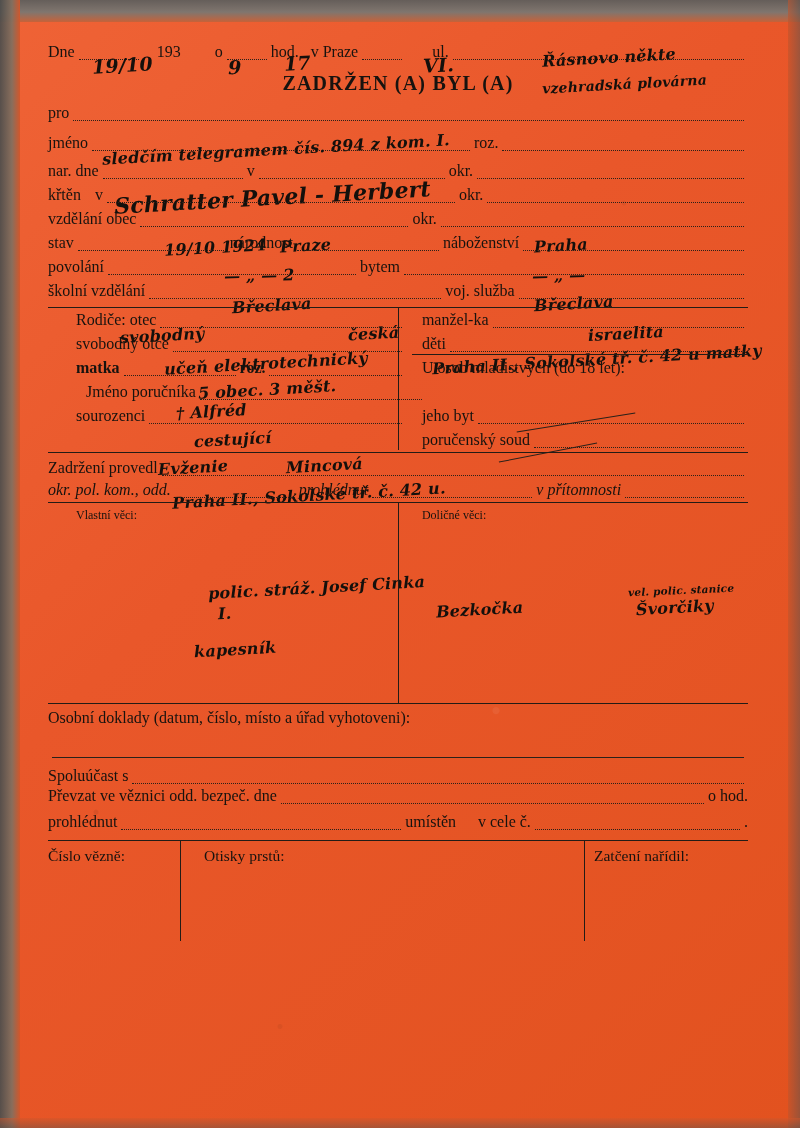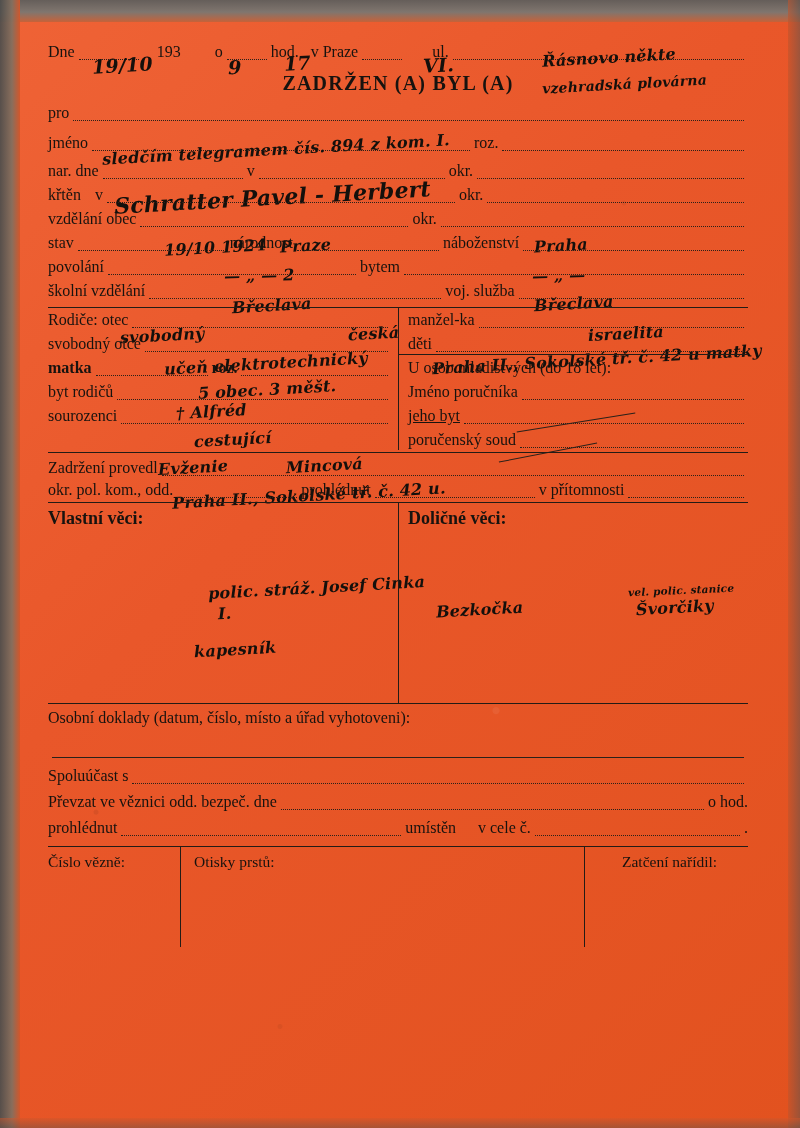--- a/index.html
+++ b/index.html
@@ -124,36 +124,36 @@
     margin-top: 6px;
   }
   .cols .vline {
     position: absolute;
     left: 350px;
     top: 0;
     bottom: 0;
     width: 0;
     border-left: 1.4px solid #231c16;
   }
-  .colrow { display: flex; }
+  .colrow { display: flex; margin-left: 28px; }
   .colL { width: 350px; padding-right: 6px; box-sizing: border-box; }
   .colR { width: 350px; padding-left: 10px; box-sizing: border-box; }
 
   .bigbox {
     position: relative;
     border-top: 1.5px solid #231c16;
     border-bottom: 1.5px solid #231c16;
     height: 212px;
     margin-top: 4px;
   }
   .bigbox .vline {
     position: absolute; left: 350px; top: 0; bottom: 0;
     border-left: 1.5px solid #231c16;
   }
-  .bigbox .hdr { padding: 5px 0 0 0; font-size: 18px; font-weight: bold; }
+  .bigbox .hdr { padding: 5px 0 0 0; font-size: 12px; }
 
   .footgrid {
     position: relative;
     border-top: 1.5px solid #231c16;
     height: 100px;
   }
   .footgrid .v1 { position:absolute; left: 132px; top:0; bottom:0; border-left:1.5px solid #231c16; }
   .footgrid .v2 { position:absolute; left: 536px; top:0; bottom:0; border-left:1.5px solid #231c16; }
   .footgrid .cell { position:absolute; top:6px; font-size:15.5px; }
 
@@ -312,43 +312,37 @@
             <span class="lbl">roz.</span>
             <span class="fill"></span>
           </div>
         </div>
         <div class="colR" style="border-top:1.4px solid #231c16; padding-top:4px;">
           <span class="lbl">U osob mladistvých (do 18 let):</span>
         </div>
       </div>
 
       <div class="colrow">
-        <div class="colL">
-          <div class="row" style="margin-top:6px;">
-            <span class="lbl">byt rodičů</span>
-            <span class="fill"></span>
-          </div>
-        </div>
         <div class="colR">
           <div class="row" style="margin-top:6px;justify-content:space-between;">
             <span class="lbl">Jméno poručníka</span>
             <span class="fill"></span>
           </div>
         </div>
       </div>
 
       <div class="colrow">
         <div class="colL">
           <div class="row" style="margin-top:6px;">
             <span class="lbl">sourozenci</span>
             <span class="fill"></span>
           </div>
         </div>
         <div class="colR">
-          <div class="row" style="margin-top:6px;text-decoration:underline;">
+          <div class="row" style="margin-top:6px;">
             <span class="lbl">jeho byt</span>
             <span class="fill"></span>
           </div>
         </div>
       </div>
 
       <div class="colrow">
         <div class="colL" style="height:22px;"></div>
         <div class="colR">
           <div class="row" style="margin-top:6px;">
@@ -367,21 +361,21 @@
     <span class="sig-line" style="left:468px; top:378px; width:120px; transform:rotate(-9deg);"></span>
     <span class="sig-line" style="left:450px; top:408px; width:100px; transform:rotate(-11deg);"></span>
 
     <div class="row" style="border-top:1.5px solid #231c16; padding-top:7px; margin-top:2px;align-items:center;">
       <span class="lbl">Zadržení provedl</span>
       <span class="fill"></span>
     </div>
     <span class="hw m" style="left:160px; top:534px;">polic. stráž. Josef Cinka</span>
     <span class="hw tiny" style="left:580px; top:540px;">vel. polic. stanice</span>
 
-    <div class="row" style="margin-top:6px;">
+    <div class="row" style="margin-top:6px;font-style:italic;">
       <span class="lbl">okr. pol. kom., odd.</span>
       <span class="fill" style="flex:0 0 120px;"></span>
       <span class="lbl">prohlédnut</span>
       <span class="fill" style="flex:0 0 160px;"></span>
       <span class="lbl">v přítomnosti</span>
       <span class="fill"></span>
     </div>
     <span class="hw m" style="left:170px; top:560px;">I.</span>
     <span class="hw m" style="left:388px; top:556px;">Bezkočka</span>
     <span class="hw m" style="left:588px; top:554px;">Švorčiky</span>
@@ -404,37 +398,37 @@
     </div>
     <div class="row" style="margin-top:16px;">
       <span class="fill solid"></span>
     </div>
 
     <div class="row" style="margin-top:10px;">
       <span class="lbl">Spoluúčast s</span>
       <span class="fill"></span>
     </div>
 
-    <div class="row" style="margin-top:10px;">
+    <div class="row" style="margin-top:4px;">
       <span class="lbl">Převzat  ve věznici odd. bezpeč. dne</span>
       <span class="fill"></span>
       <span class="lbl">o hod.</span>
     </div>
 
     <div class="row" style="margin-top:10px;">
       <span class="lbl">prohlédnut</span>
       <span class="fill" style="flex:0 0 280px;"></span>
       <span class="lbl">umístěn</span>
       <span class="lbl" style="margin-left:22px;">v cele č.</span>
       <span class="fill"></span>
       <span class="lbl">.</span>
     </div>
 
     <div class="footgrid" style="margin-top:10px;">
       <div class="v1"></div>
       <div class="v2"></div>
       <div class="cell" style="left:0;">Číslo vězně:</div>
-      <div class="cell" style="left:146px;">Otisky prstů:</div>
-      <div class="cell" style="left:574px;">Zatčení nařídil:</div>
+      <div class="cell" style="left:156px;">Otisky prstů:</div>
+      <div class="cell" style="left:546px;">Zatčení nařídil:</div>
     </div>
 
   </div>
 </div>
 
 </body></html>

